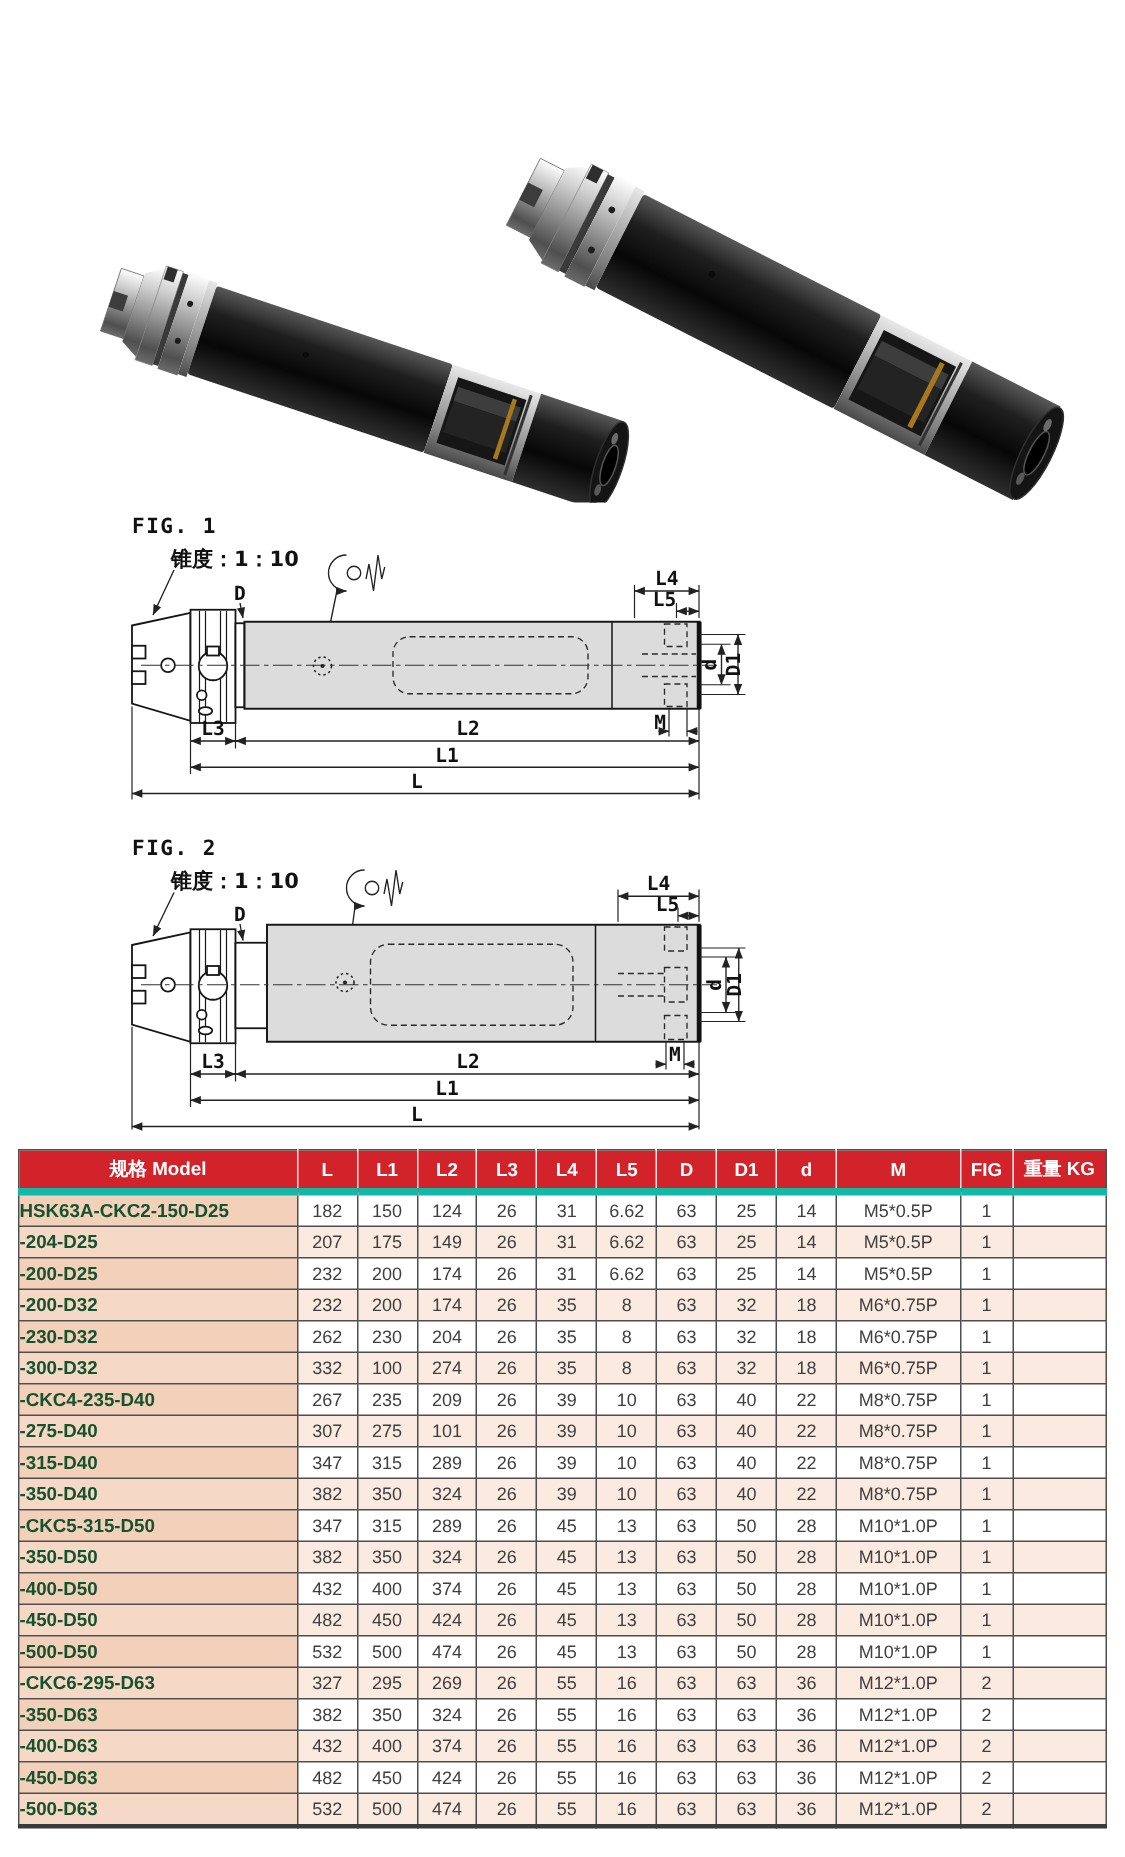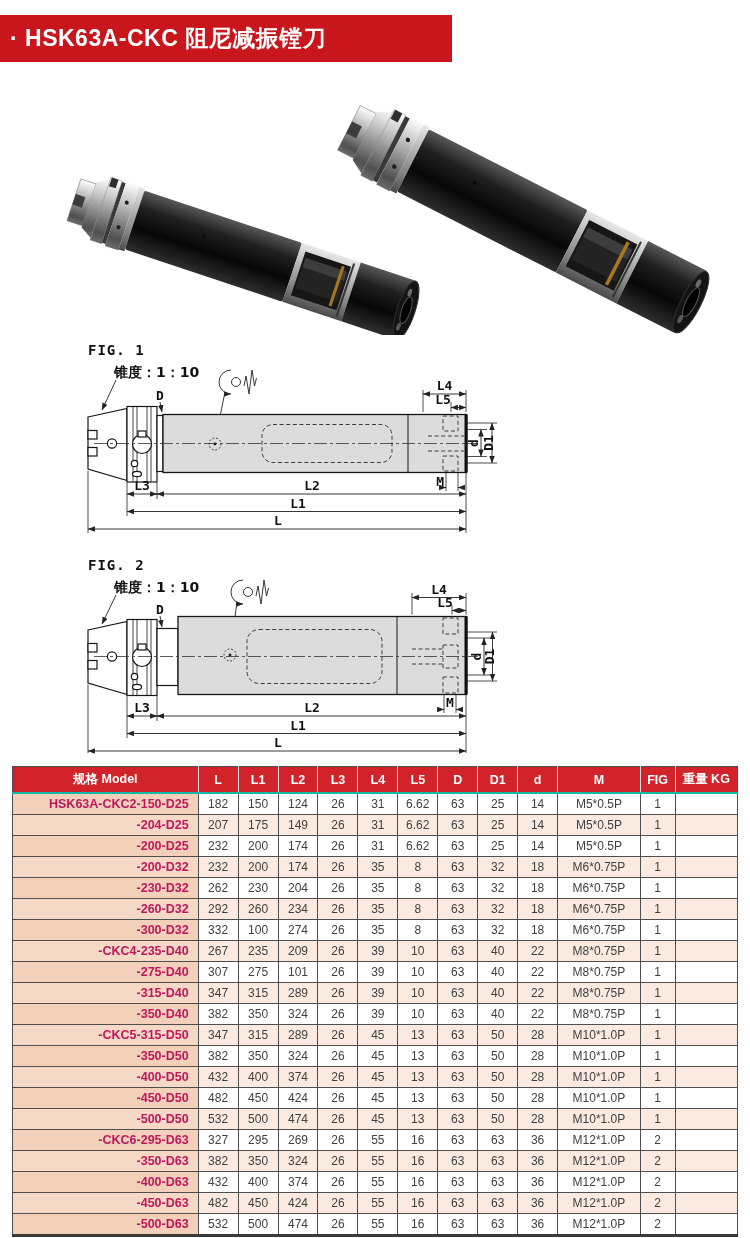--- a/index.html
+++ b/index.html
@@ -20,26 +20,26 @@
   .barrel{fill:#DCDCDC;stroke:#161616;stroke-width:1.3;}
   .hid{fill:none;stroke:#2a2a2a;stroke-width:0.9;stroke-dasharray:4 2.6;}
   .cl{stroke:#333;stroke-width:0.8;stroke-dasharray:13 3 3 3;fill:none;}
   .dim{stroke:#222;stroke-width:0.9;fill:none;}
   .ext{stroke:#222;stroke-width:0.8;fill:none;}
   .dotted{fill:none;stroke:#222;stroke-width:1;stroke-dasharray:1.6 2;}
 
   .spec-table{position:absolute;left:12px;top:766px;width:726px;border-collapse:collapse;
               table-layout:fixed;border:1px solid #4E4E4E;border-bottom:3px solid #3a3a3a;}
   .spec-table th{background:#D2232A;color:#fff;font-size:12.5px;font-weight:bold;height:25px;
-                 padding:0;border-left:1px solid rgba(255,255,255,.85);border-bottom:2px solid #14b8a6;}
+                 padding:0;border-left:1px solid rgba(255,255,255,.85);border-bottom:5px solid #14b8a6;}
   .spec-table th:first-child{border-left:none;}
   .spec-table td{border:1px solid #4E4E4E;height:20px;text-align:center;font-size:12px;
                  color:#3f3f3f;padding:0;background:#fff;}
-  .spec-table td.model{background:#F3D0BA;text-align:right;padding-right:9px;font-weight:bold;
-                       color:#be185d;font-size:12.5px;}
+  .spec-table td.model{background:#F3D0BA;text-align:left;padding-right:9px;font-weight:bold;
+                       color:#14532d;font-size:12.5px;}
   .spec-table tbody tr:nth-child(even) td{background:#FBEAE0;}
   .spec-table tbody tr:nth-child(even) td.model{background:#F6D8C6;}
   col.w-model{width:25.6%;} col.w-num{width:5.51%;} col.w-m{width:11.4%;}
   col.w-fig{width:4.8%;} col.w-kg{width:8.6%;}
 </style>
 </head>
 <body>
 
 <div class="page">
 
@@ -63,23 +63,20 @@
       </linearGradient>
       <linearGradient id="gBlack" x1="0" y1="0" x2="0" y2="1">
         <stop offset="0" stop-color="#585858"></stop>
           <stop offset="0.28" stop-color="#1f1f1f"></stop>
         <stop offset="0.62" stop-color="#070707"></stop>
           <stop offset="1" stop-color="#2e2e2e"></stop>
       </linearGradient>
     </defs>
   </svg>
 
-  <div class="title-bar">
-    <span class="title-text">· HSK63A-CKC 阻尼减振镗刀</span>
-  </div>
 
   <svg class="photos" width="750" height="250" viewBox="0 85 750 250">
 
     <g transform="translate(240 255) rotate(18.4)">
       <rect x="-175" y="-22" width="16" height="44" fill="url(#gSilver)" stroke="#666" stroke-width="0.5"></rect>
       <rect x="-175" y="-6" width="10" height="11" fill="#3c3c3c"></rect>
       <path d="M-159,-24 L-147,-31 L-147,31 L-159,24 Z" fill="url(#gSilver)"></path>
       <rect x="-147" y="-33" width="12" height="66" fill="url(#gSilver)" stroke="#777" stroke-width="0.4"></rect>
       <rect x="-146" y="-33" width="7" height="9" fill="#2e2e2e"></rect>
       <rect x="-135" y="-32" width="4" height="64" fill="#3a3a3a"></rect>
@@ -359,35 +356,20 @@
           <td>35</td>
           <td>8</td>
           <td>63</td>
           <td>32</td>
           <td>18</td>
           <td>M6*0.75P</td>
           <td>1</td>
           <td></td>
         </tr>
         <tr>
-          <td class="model">-260-D32</td>
-          <td>292</td>
-          <td>260</td>
-          <td>234</td>
-          <td>26</td>
-          <td>35</td>
-          <td>8</td>
-          <td>63</td>
-          <td>32</td>
-          <td>18</td>
-          <td>M6*0.75P</td>
-          <td>1</td>
-          <td></td>
-        </tr>
-        <tr>
           <td class="model">-300-D32</td>
           <td>332</td>
           <td>100</td>
           <td>274</td>
           <td>26</td>
           <td>35</td>
           <td>8</td>
           <td>63</td>
           <td>32</td>
           <td>18</td>

